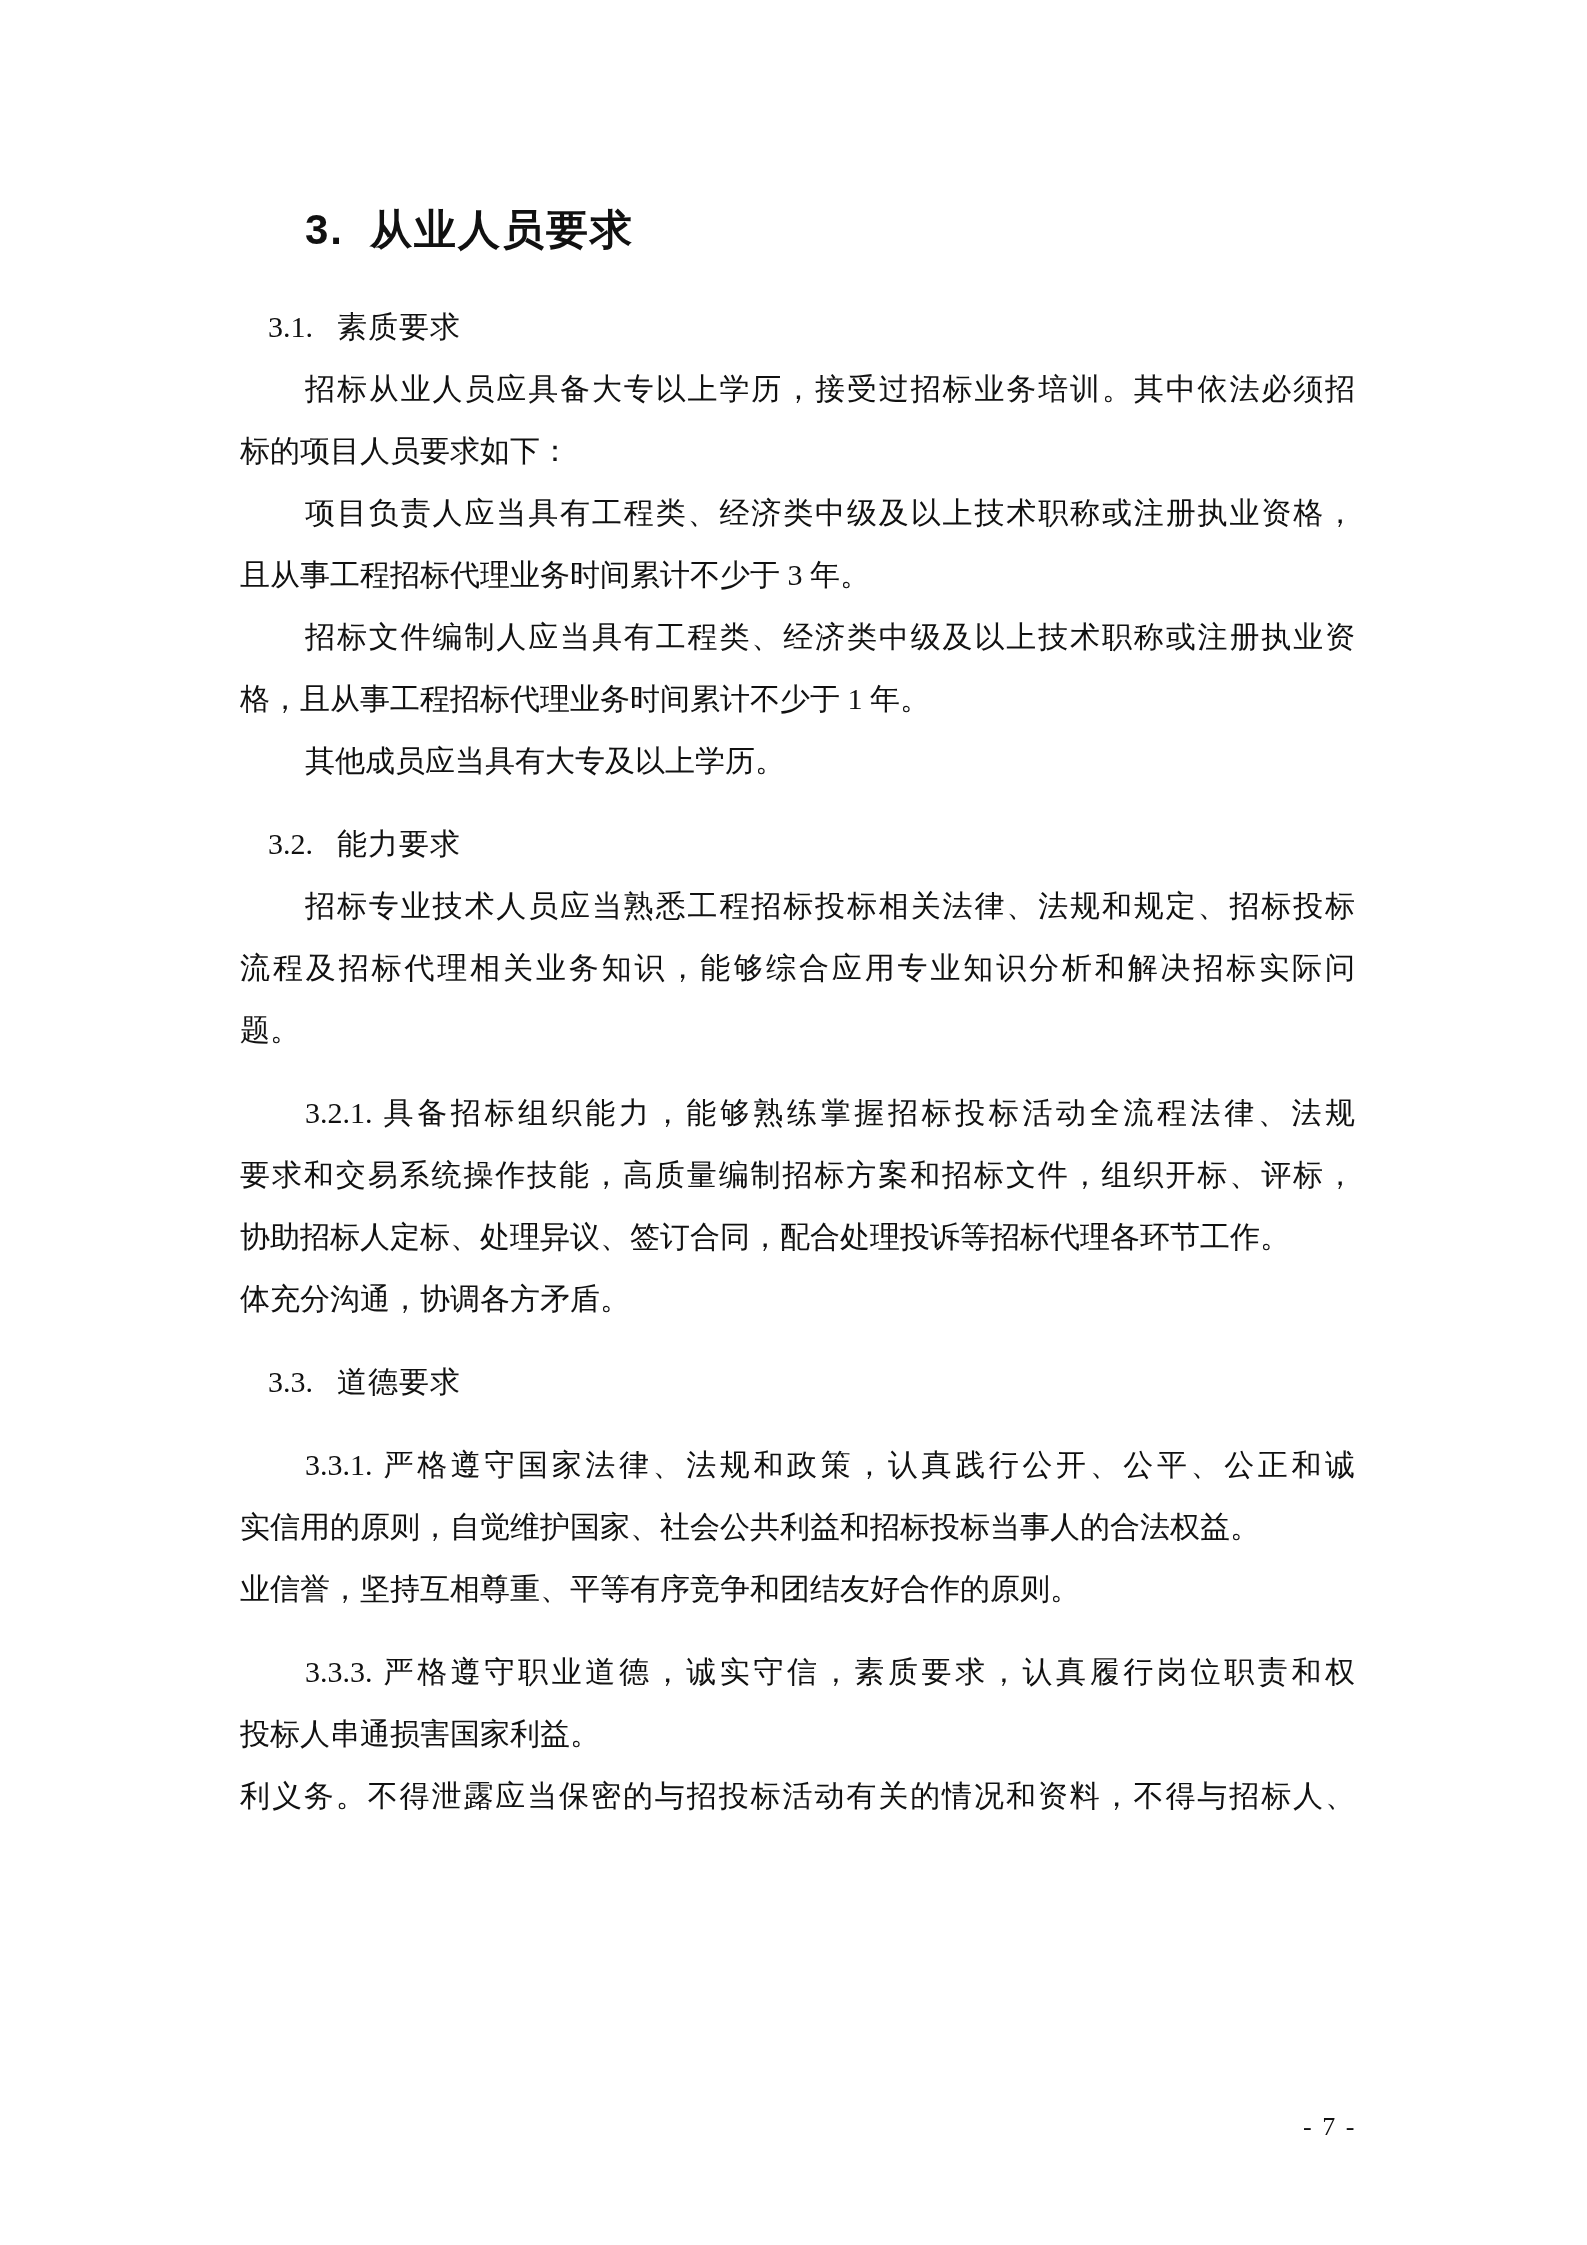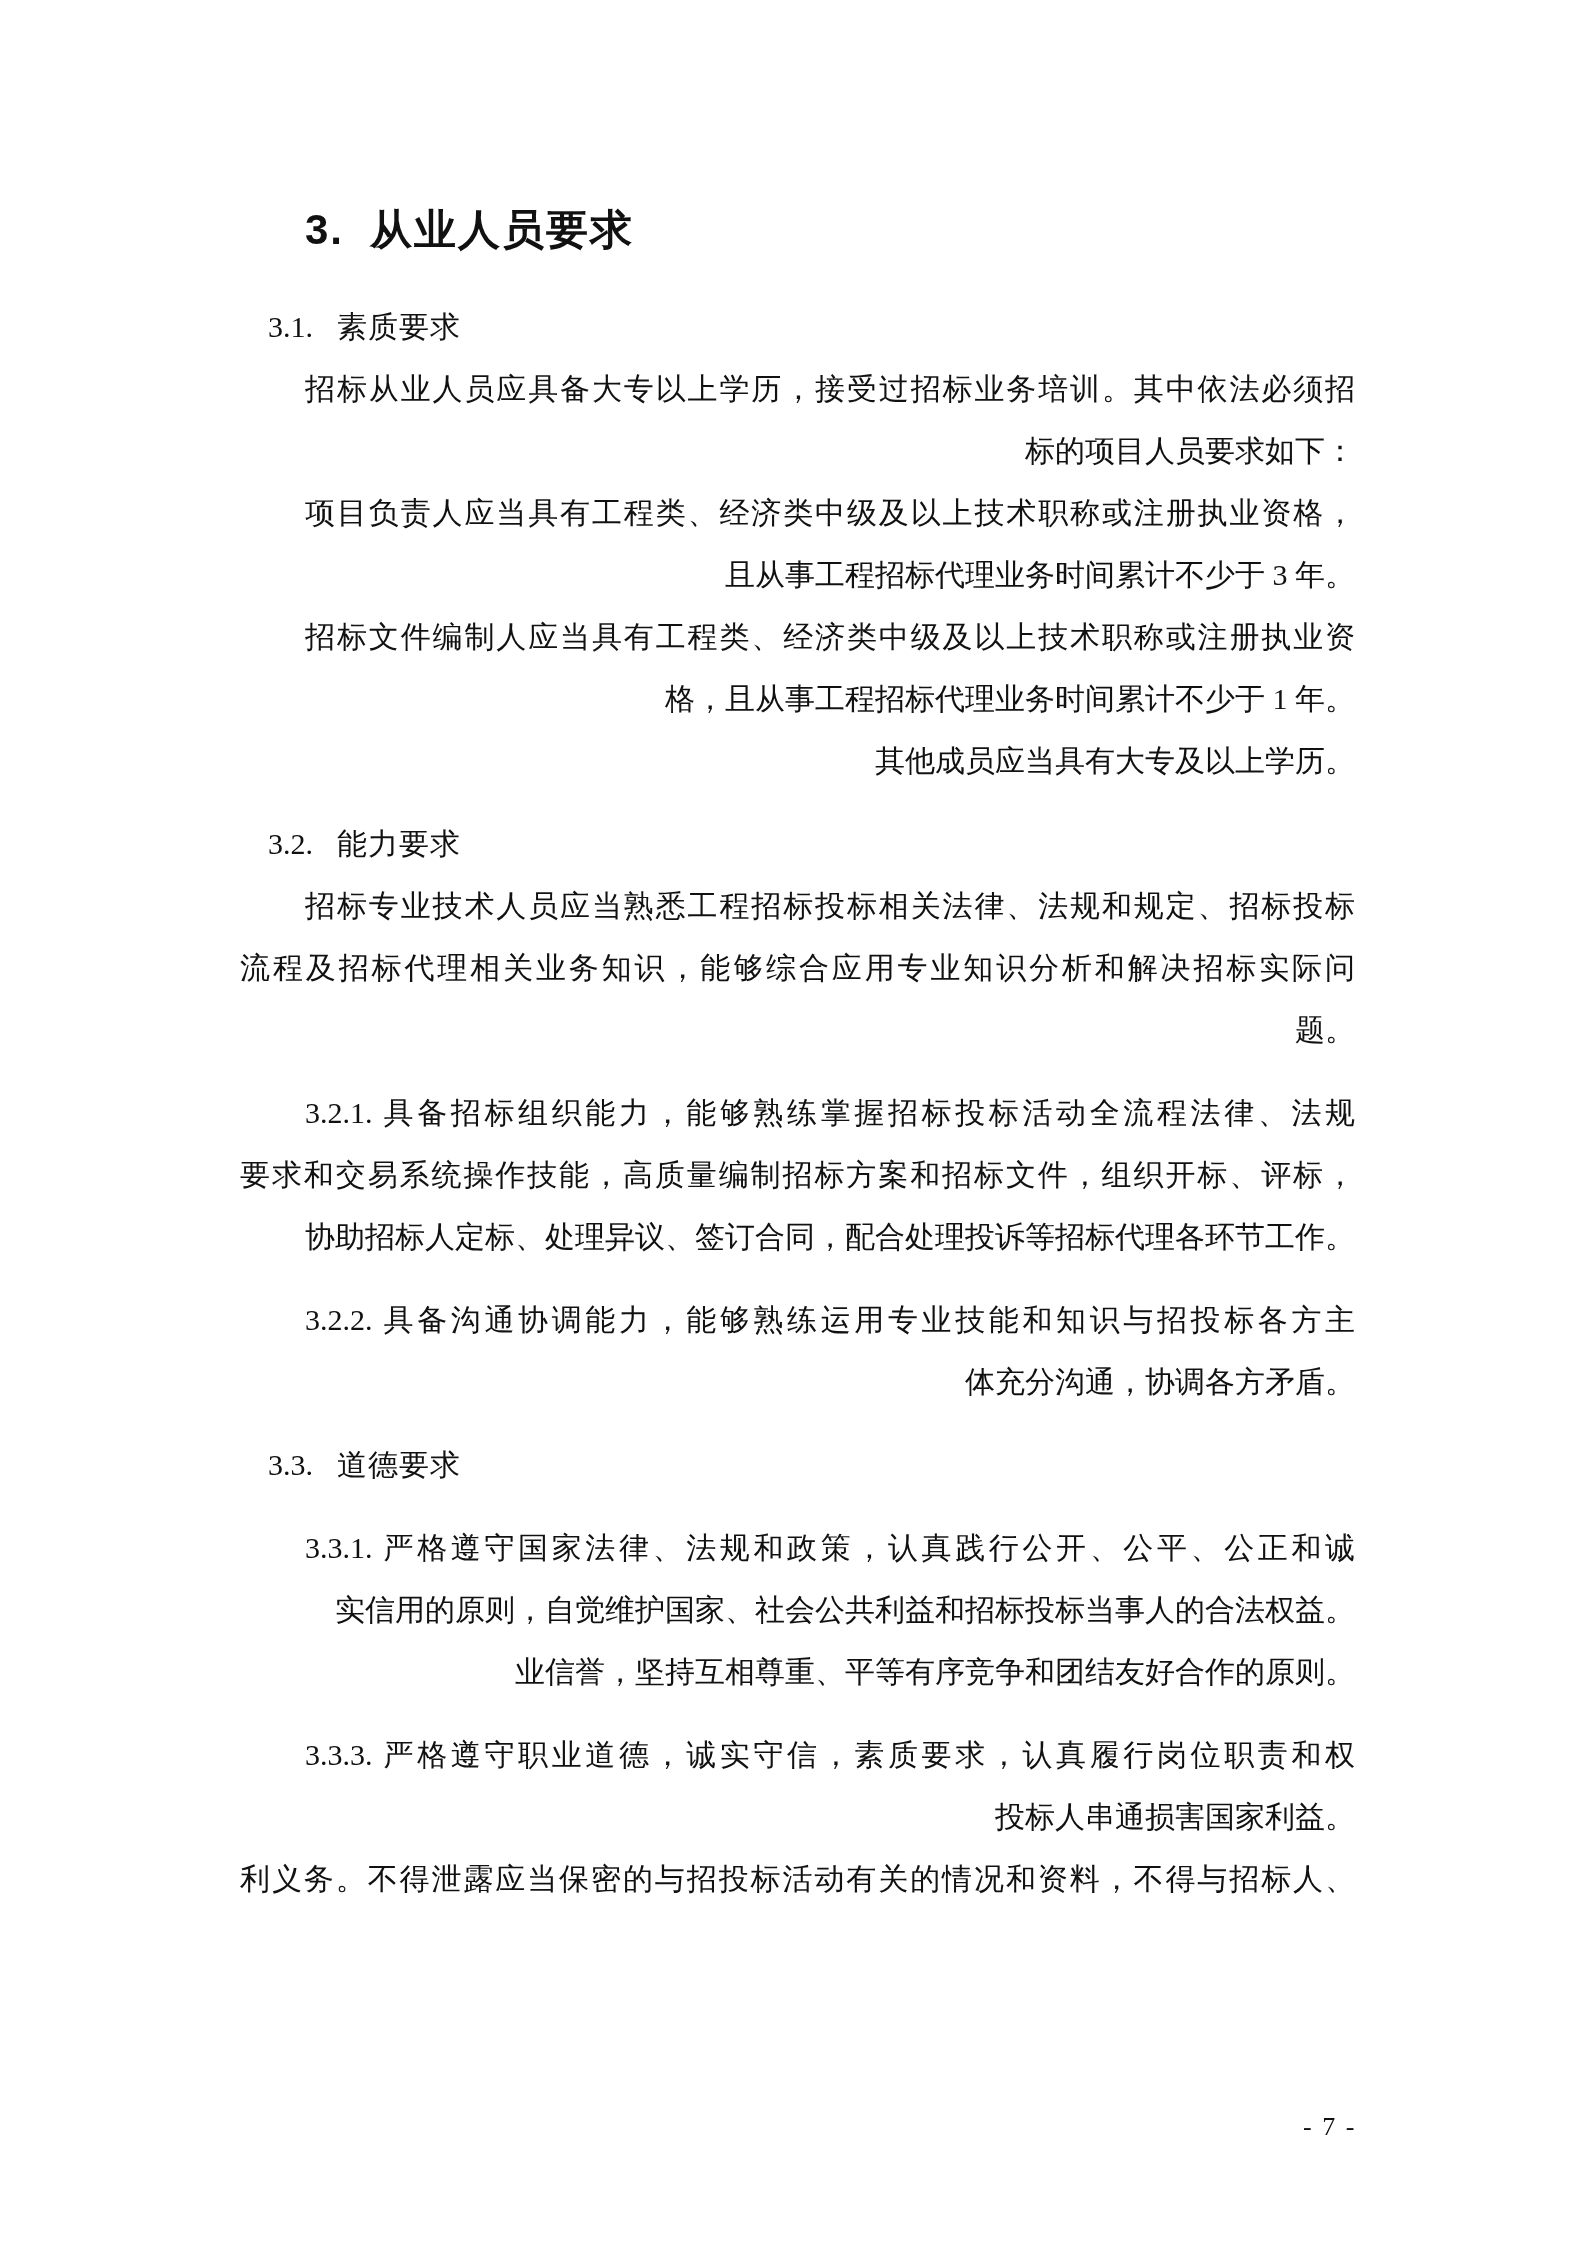--- a/index.html
+++ b/index.html
@@ -40,21 +40,21 @@
     white-space: nowrap;
     margin-left: 28px;
   }
   .shead .stitle { margin-left: 24px; letter-spacing: 1px; }
   .shead1 { margin-top: 41px; }
   
   .bl {
     font-size: 30px;
     line-height: 62px;
     letter-spacing: 0;
-    text-align: right;
+    text-align: left;
   }
   .bl.full {
     text-align: justify;
     text-align-last: justify;
   }
   .bl.ind { text-indent: 65px; }
   .gap { margin-top: 21px; }
   .footer {
     position: absolute;
     left: 1303px;
@@ -89,21 +89,20 @@
     <div class="shead gap"><span>3.2.</span><span class="stitle">能力要求</span></div>
 
     <div class="bl ind full">招标专业技术人员应当熟悉工程招标投标相关法律、法规和规定、招标投标</div>
     <div class="bl full">流程及招标代理相关业务知识，能够综合应用专业知识分析和解决招标实际问</div>
     <div class="bl">题。</div>
 
     <div class="bl ind full gap">3.2.1. 具备招标组织能力，能够熟练掌握招标投标活动全流程法律、法规</div>
     <div class="bl full">要求和交易系统操作技能，高质量编制招标方案和招标文件，组织开标、评标，</div>
     <div class="bl">协助招标人定标、处理异议、签订合同，配合处理投诉等招标代理各环节工作。</div>
 
-    <div class="bl ind full gap">3.2.2. 具备沟通协调能力，能够熟练运用专业技能和知识与招投标各方主</div>
     <div class="bl">体充分沟通，协调各方矛盾。</div>
 
     <div class="shead gap"><span>3.3.</span><span class="stitle">道德要求</span></div>
 
     <div class="bl ind full gap">3.3.1. 严格遵守国家法律、法规和政策，认真践行公开、公平、公正和诚</div>
     <div class="bl">实信用的原则，自觉维护国家、社会公共利益和招标投标当事人的合法权益。</div>
 
     <div class="bl">业信誉，坚持互相尊重、平等有序竞争和团结友好合作的原则。</div>
 
     <div class="bl ind full gap">3.3.3. 严格遵守职业道德，诚实守信，素质要求，认真履行岗位职责和权</div>

